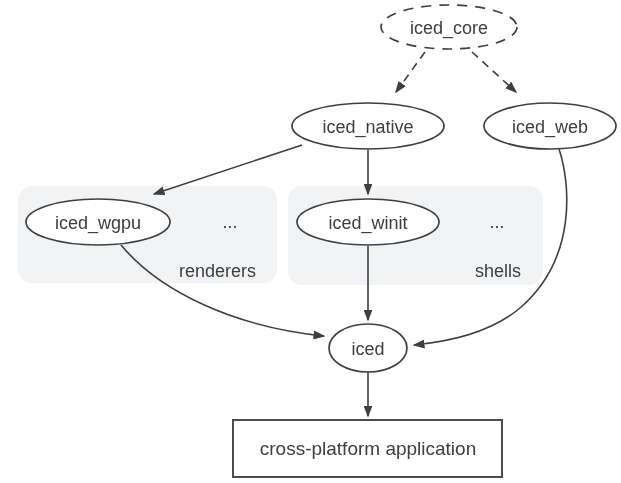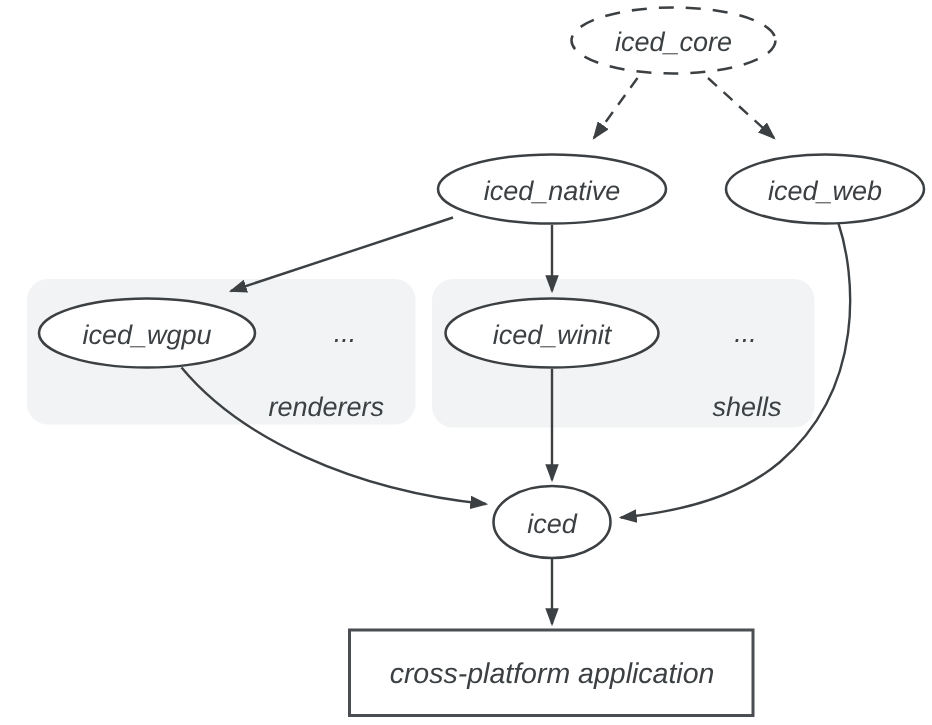--- a/index.html
+++ b/index.html
@@ -1,21 +1,20 @@
 <!DOCTYPE html>
 <html><head>
 <meta charset="utf-8">
 <style>
   html, body { margin: 0; padding: 0; background: #ffffff; }
   .canvas {
     width: 621px; height: 483px;
     background: #ffffff;
     position: relative;
     font-family: "Liberation Sans", sans-serif;
-    font-style: italic;
   }
   svg text {
     font-family: "Liberation Sans", sans-serif;
     fill: #3c4043;
     font-size: 18px;
   }
   svg .group-label { font-size: 18px; }
   svg .app-label { font-size: 19px; }
   .node-ellipse { fill: #ffffff; stroke: #3d4043; stroke-width: 1.7; }
   .node-ellipse.dashed { stroke-dasharray: 10 8; }

